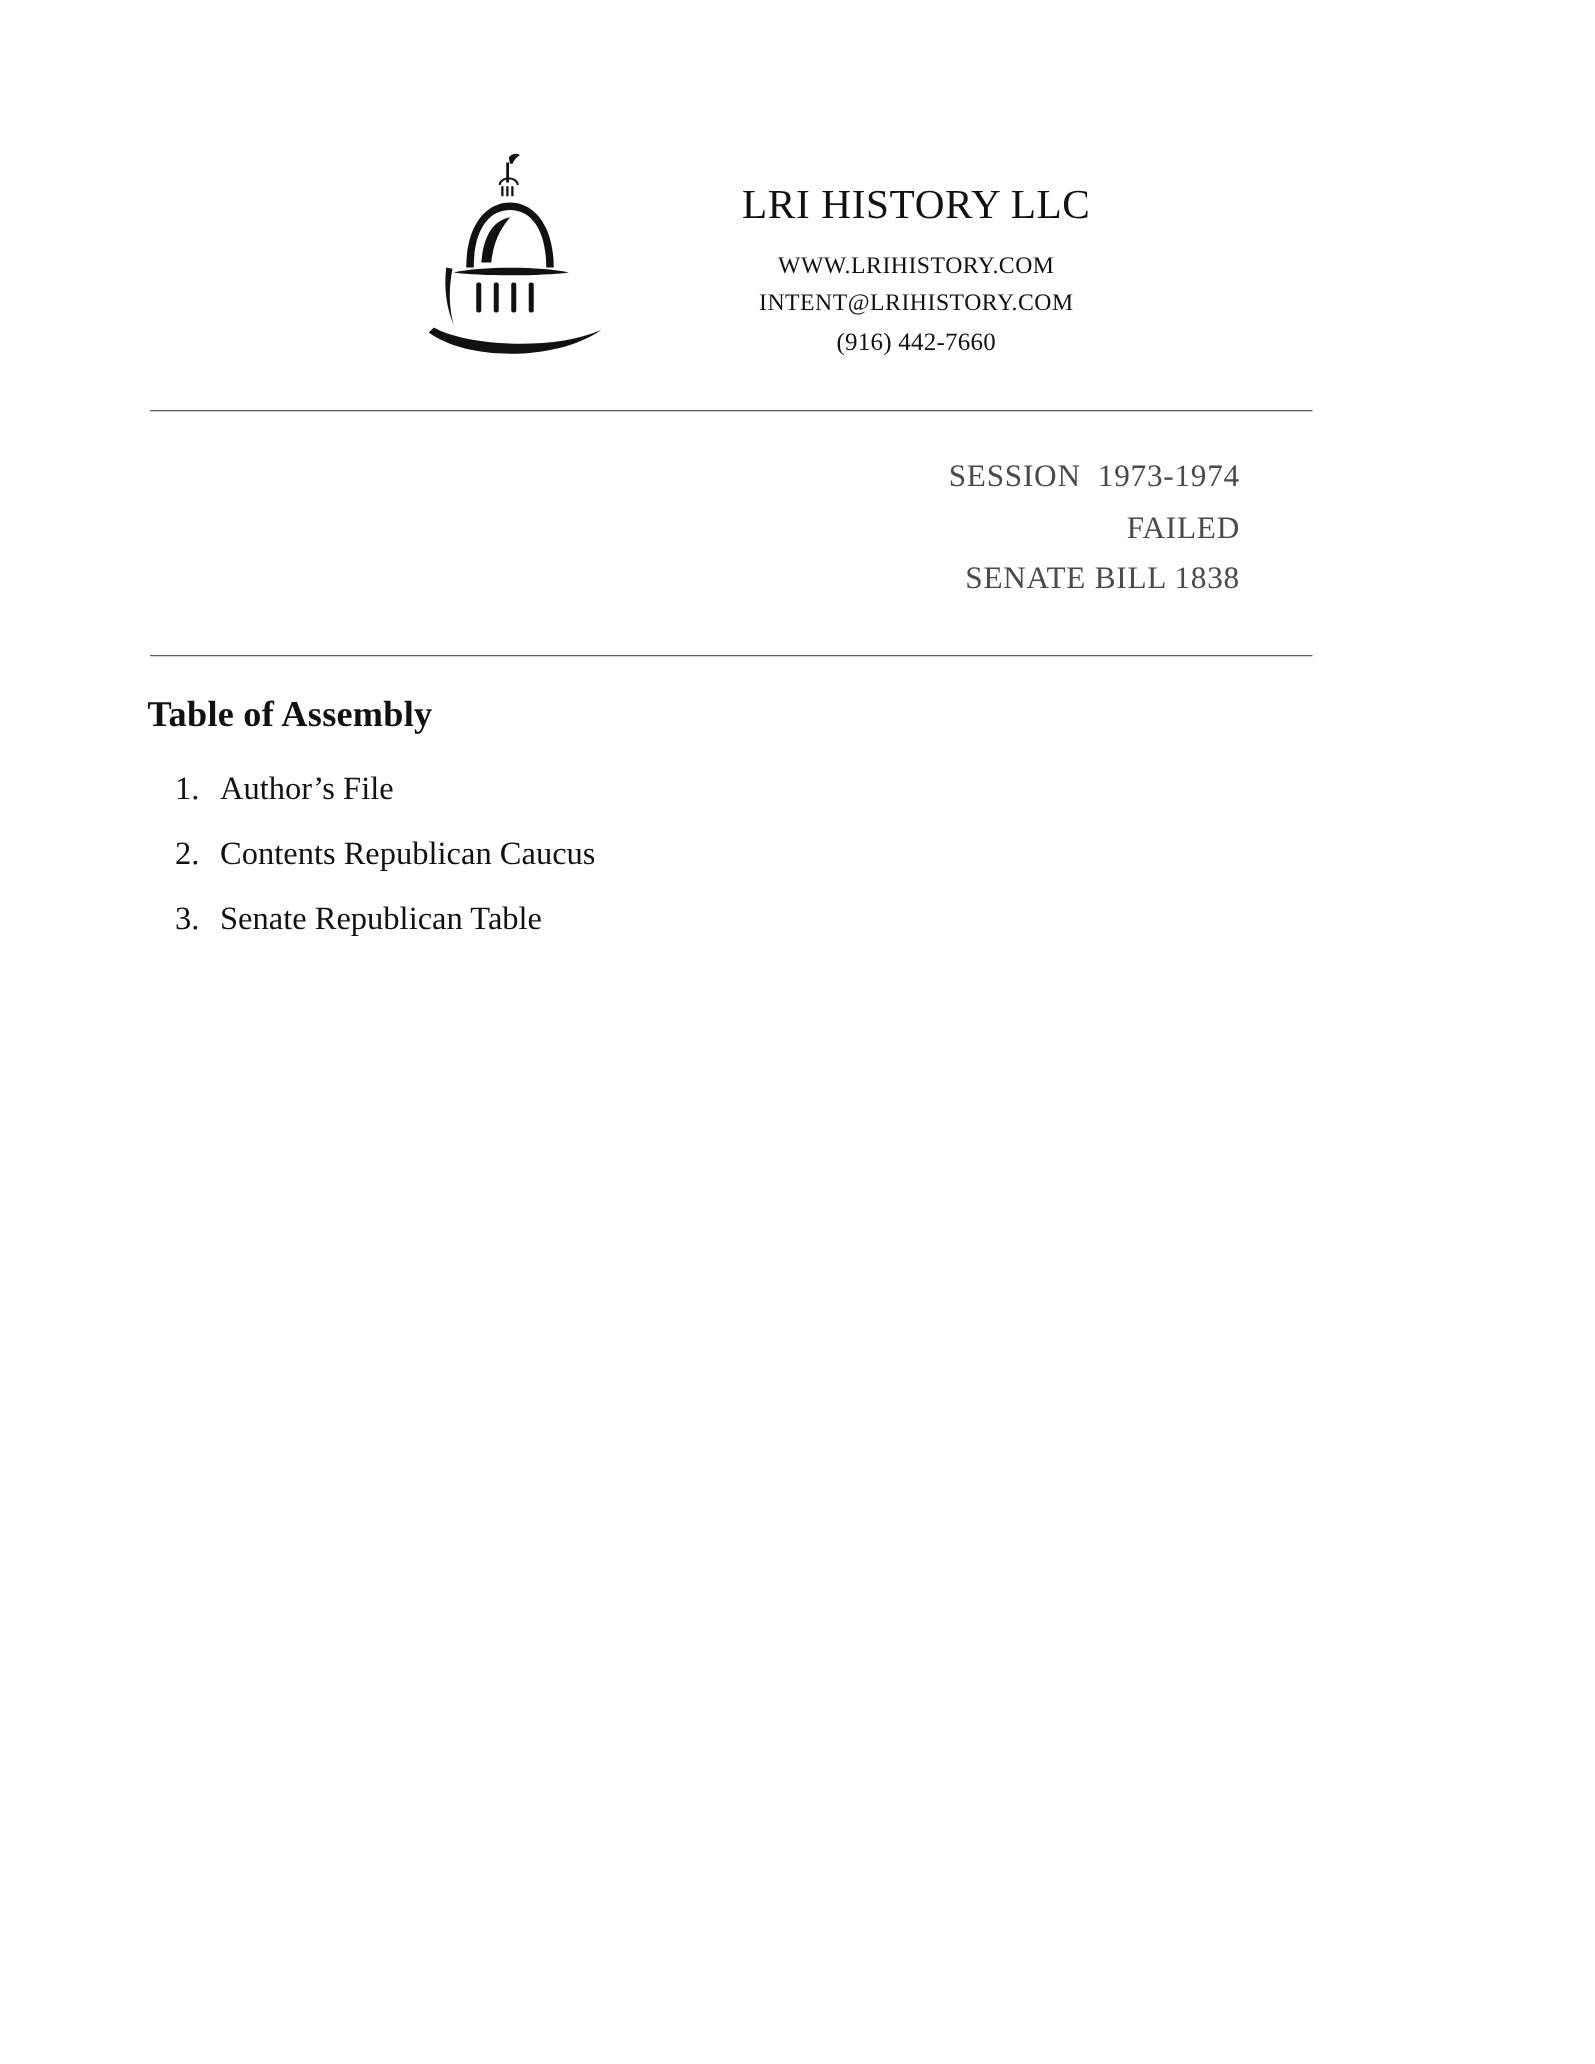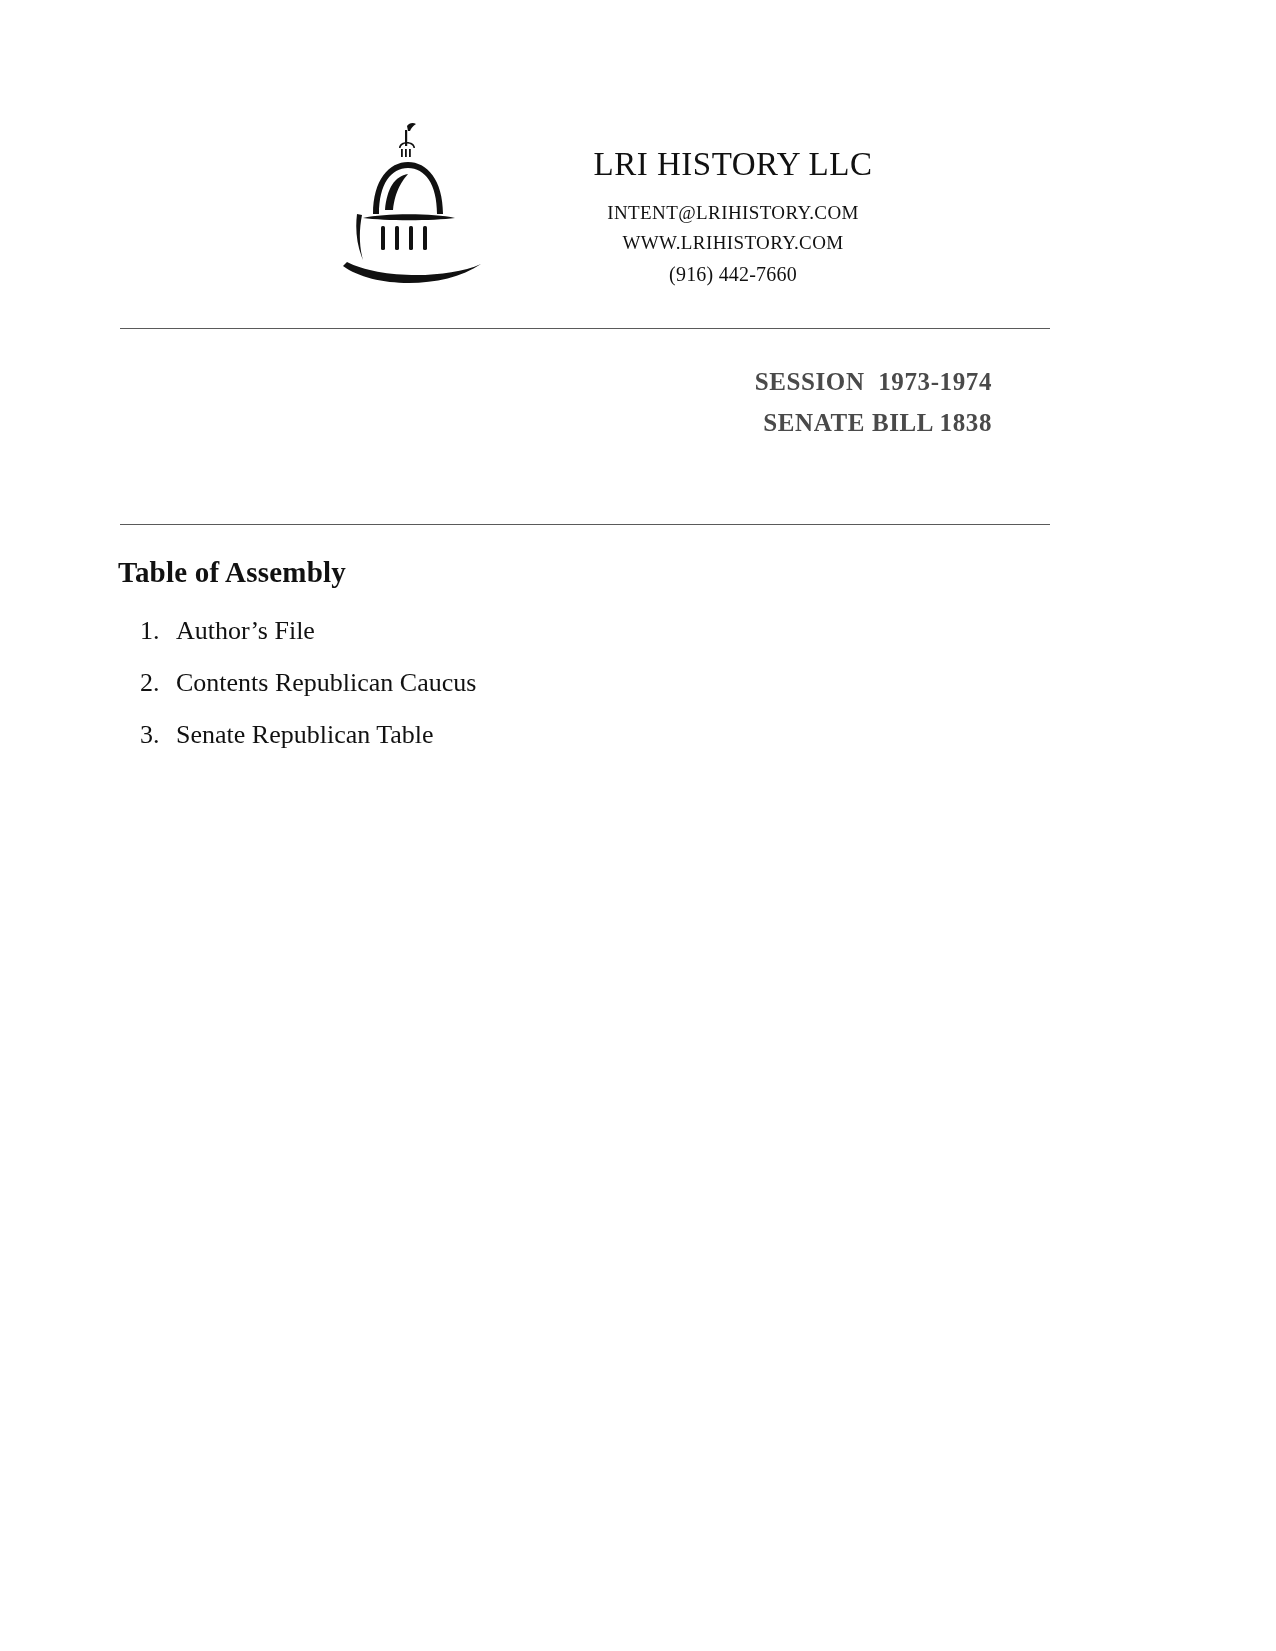--- a/index.html
+++ b/index.html
@@ -84,21 +84,21 @@
   .rule-bottom { top: 524px; }
 
   
   .bill-header {
     position: absolute;
     top: 362px;
     left: 120px;
     width: 872px;
     text-align: right;
     font-family: "Liberation Serif", serif;
-    font-weight: bold;
+    font-weight: normal;
     font-size: 25px;
     letter-spacing: 0.6px;
     color: #4a4a4a;
     line-height: 1.62;
   }
   .bill-header div { white-space: pre; }
 
   
   .toc-title {
     position: absolute;
@@ -168,31 +168,32 @@
 
           <path d="M24 96 C22 112 24 128 30 142 C26 128 26 112 29 97 Z"></path>
 
           <path d="M10 148 C40 170 110 172 148 146 C112 162 44 160 14 144 Z"></path>
         </g>
       </svg>
     </div>
 
     <div class="org-block">
       <div class="org-name">LRI HISTORY LLC</div>
+      <div class="org-line">WWW.LRIHISTORY.COM</div>
       <div class="org-line">INTENT@LRIHISTORY.COM</div>
-      <div class="org-line">WWW.LRIHISTORY.COM</div>
       <div class="org-phone">(916) 442-7660</div>
     </div>
 
   </div>
 
   <div class="rule rule-top"></div>
 
   <div class="bill-header">
     <div>SESSION  1973-1974</div>
+    <div>FAILED</div>
     <div>SENATE BILL 1838</div>
   </div>
 
   <div class="rule rule-bottom"></div>
 
   <div class="toc-title">Table of Assembly</div>
 
   <ol class="toc-list">
     <li class="toc-item">
       <span class="toc-num">1.</span>

